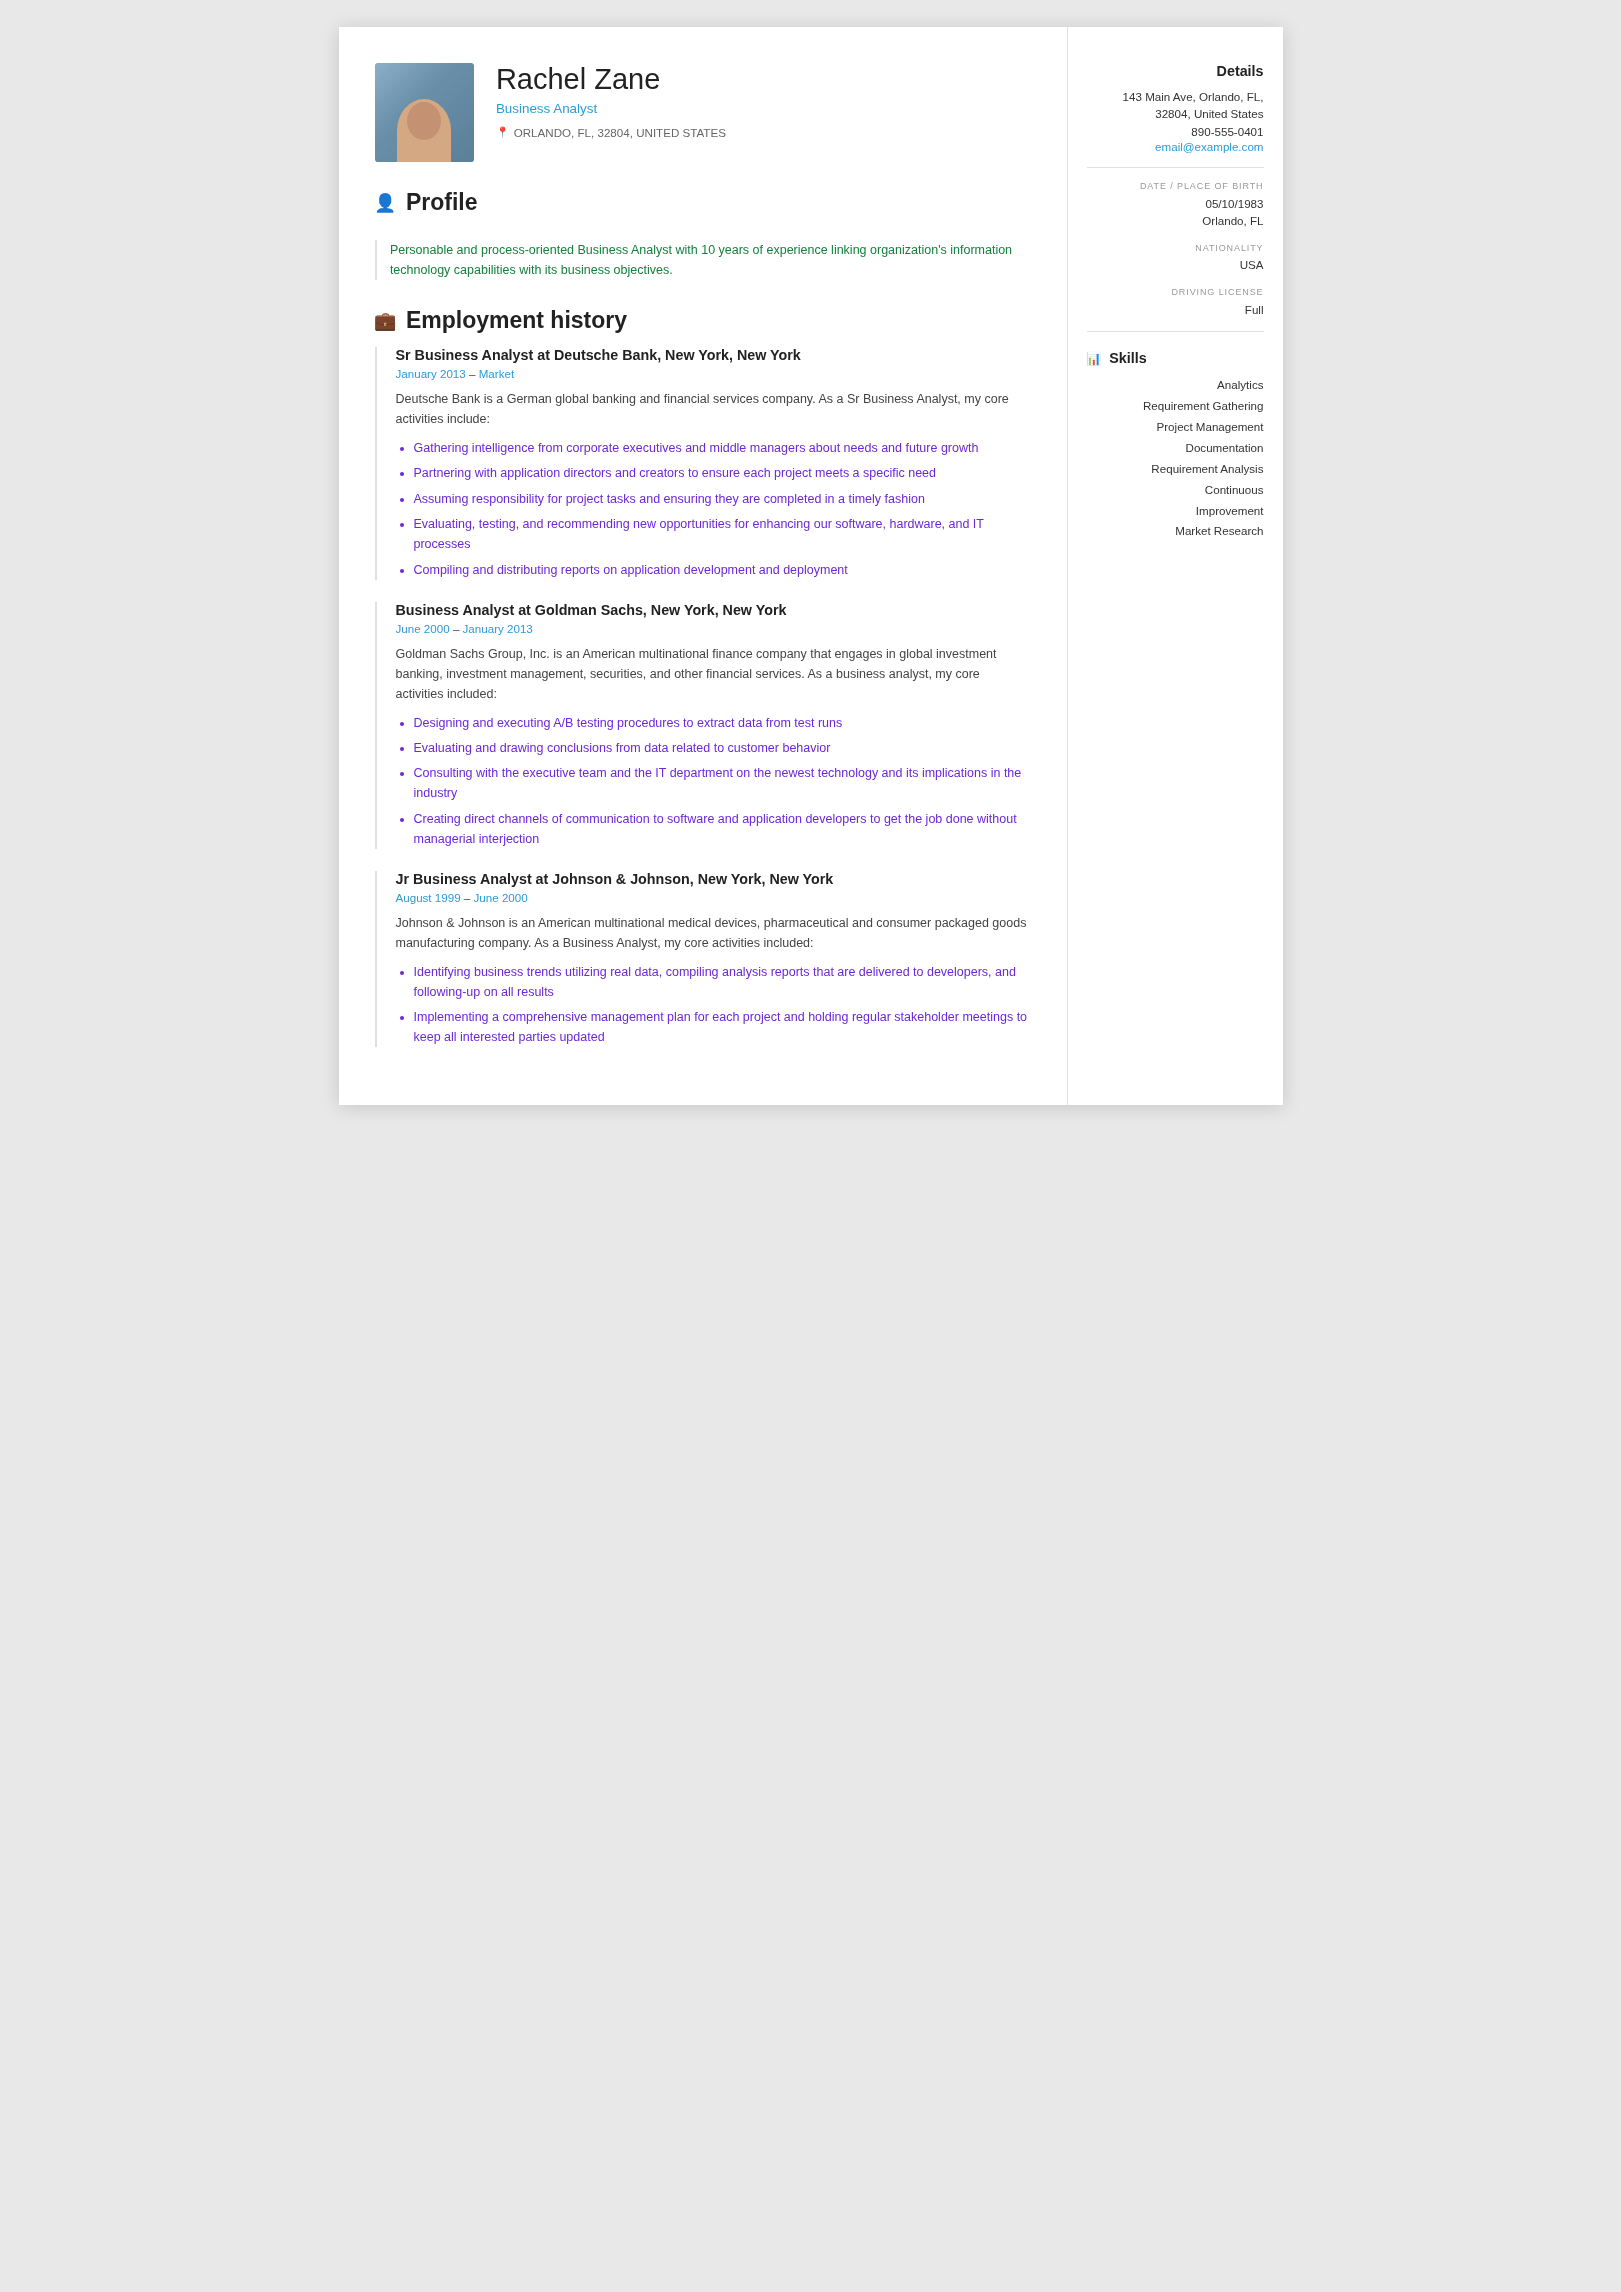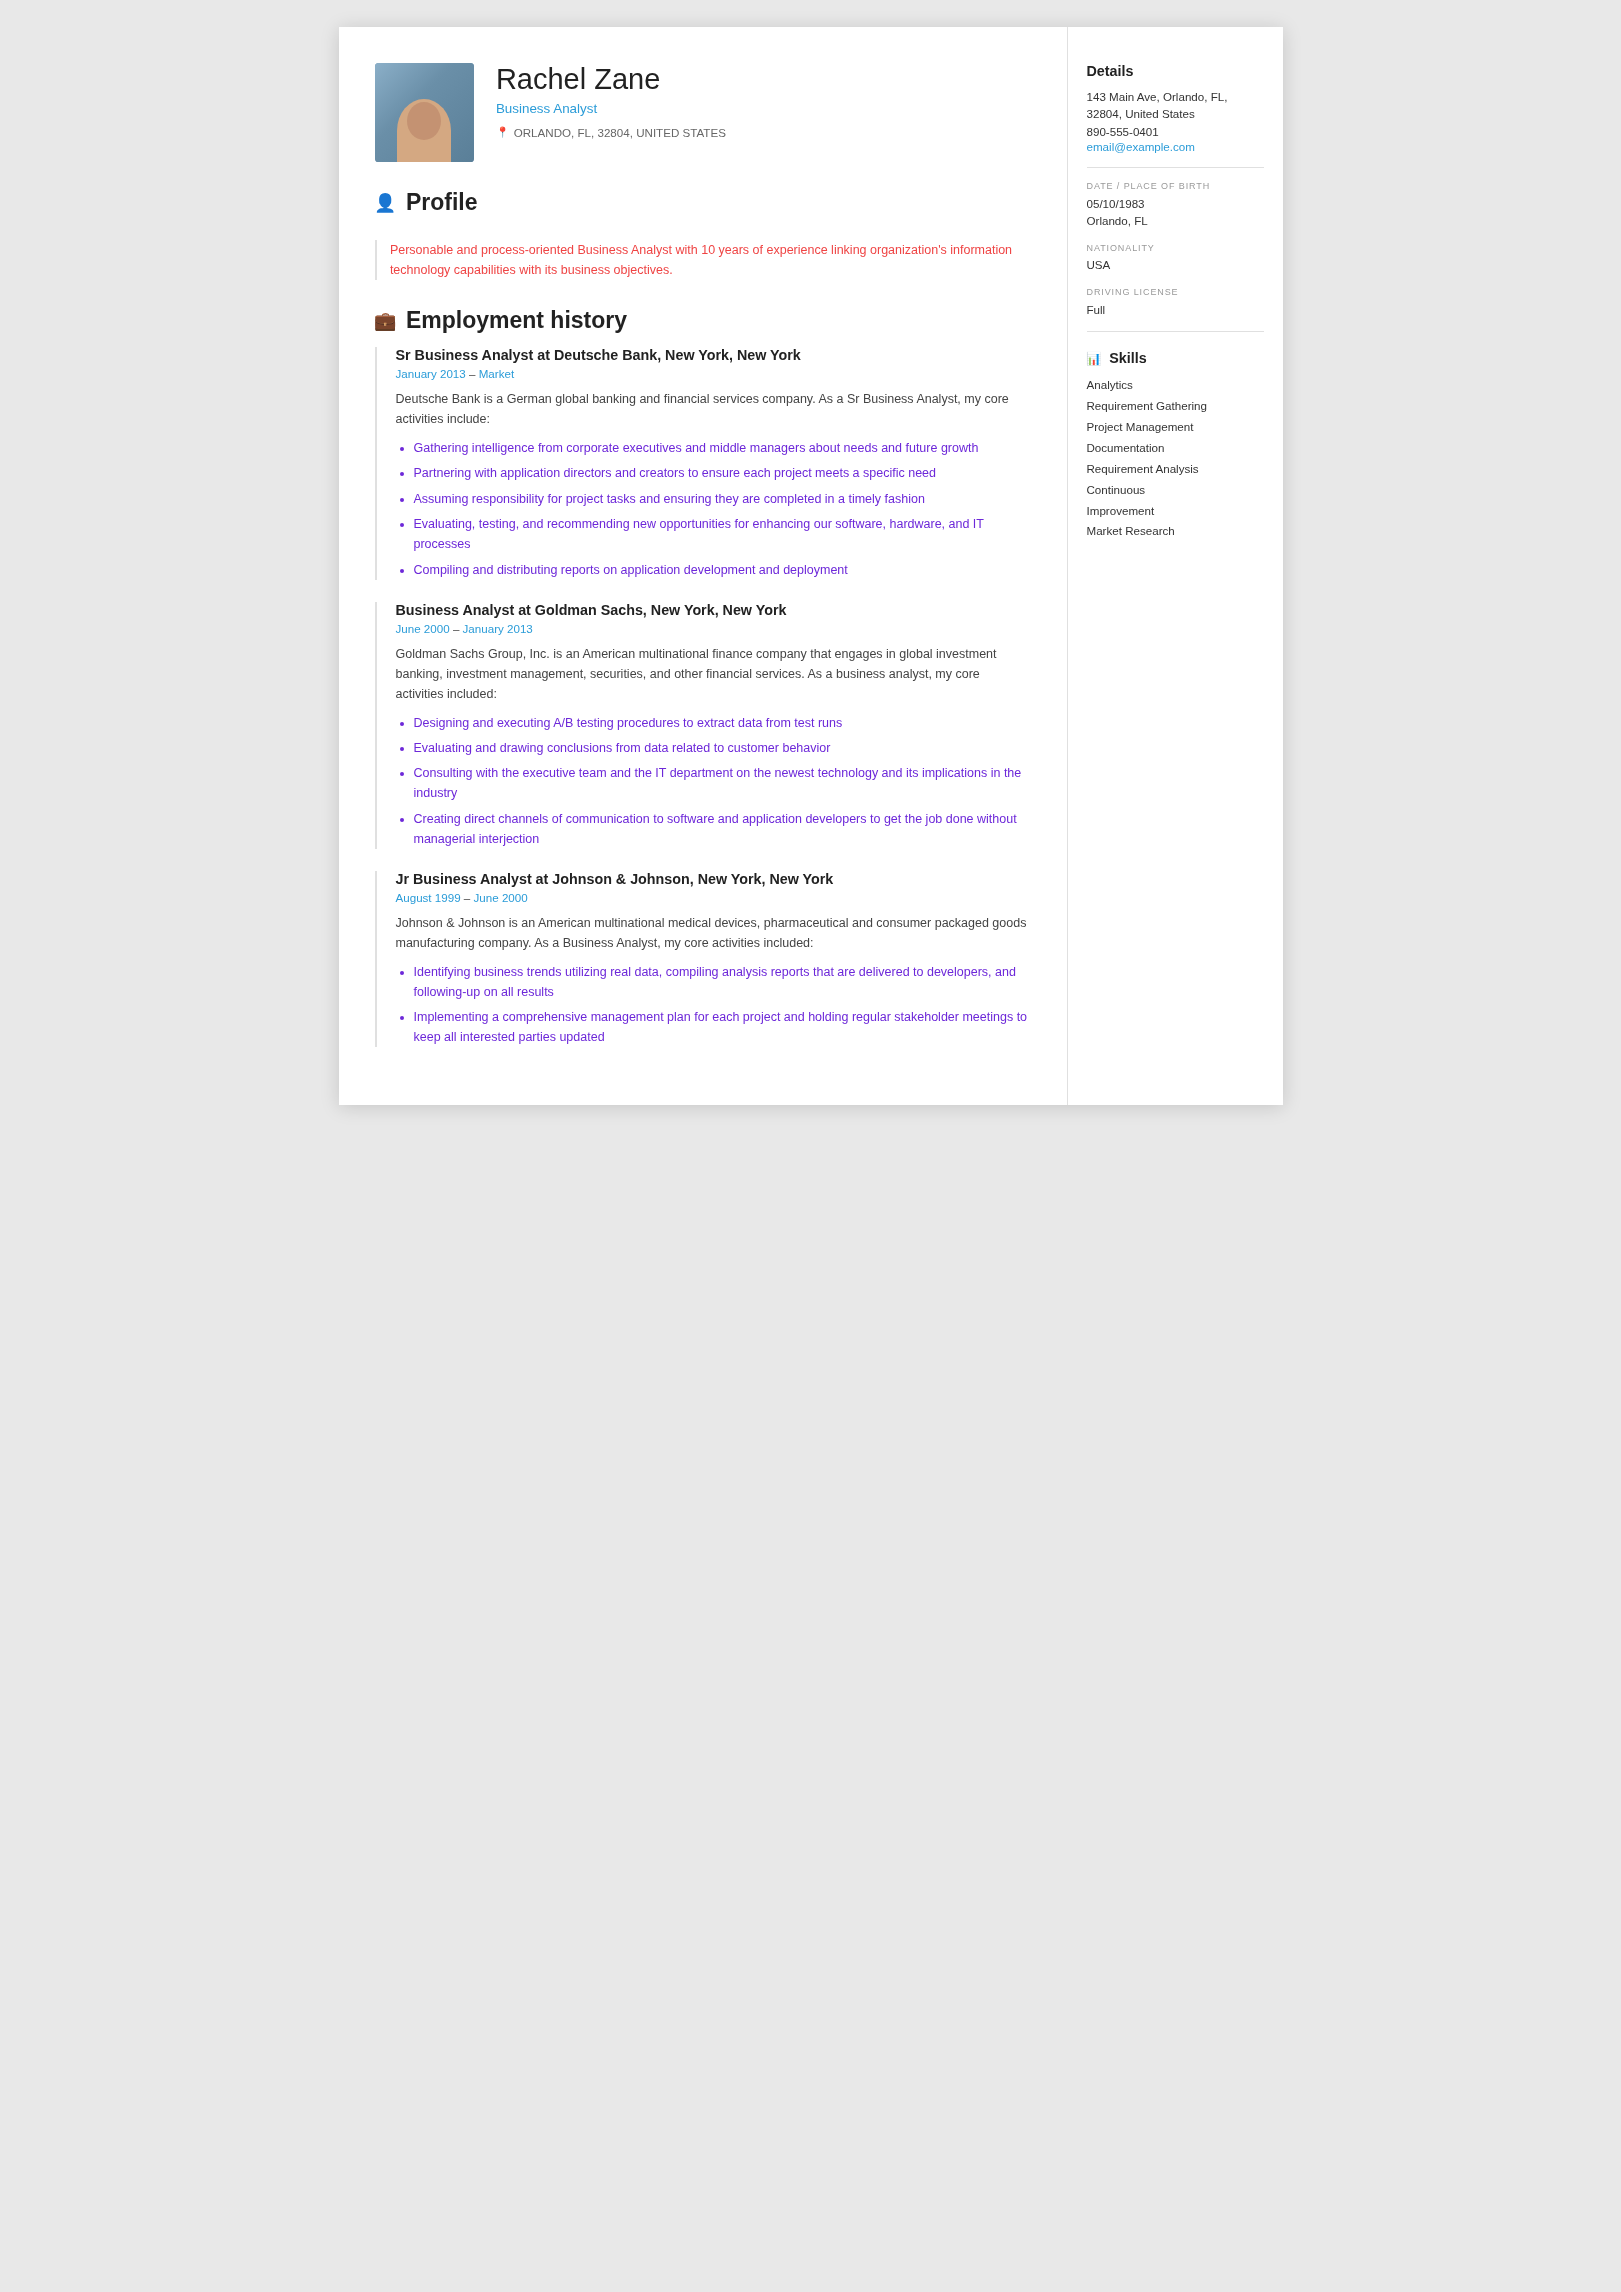--- a/index.html
+++ b/index.html
@@ -18,20 +18,21 @@
       box-shadow: 0 1.8px 18px rgba(0,0,0,0.15);
     }
     .main-content {
       flex: 1;
       padding: 36px 36px 36px 36px;
       border-right: 0.9px solid #e0e0e0;
     }
     .sidebar {
       width: 215px;
       padding: 36px 19px;
+      text-align: right;
     }
 
     
     .header {
       display: flex;
       align-items: flex-start;
       margin-bottom: 27px;
     }
     .avatar {
       width: 99px;
@@ -105,21 +106,21 @@
     }
 
     
     .profile-section {
       border-left: 2.7px solid #e0e0e0;
       padding-left: 13.4px;
       margin-top: 9px;
     }
     .profile-text {
       font-size: 12.5px;
-      color: #ef4444;
+      color: #15803d;
       line-height: 1.6;
       margin-top: 24px;
     }
 
     
     .job-entry {
       border-left: 2.7px solid #e0e0e0;
       padding-left: 19px;
       margin-bottom: 22.4px;
       margin-top: 9px;

